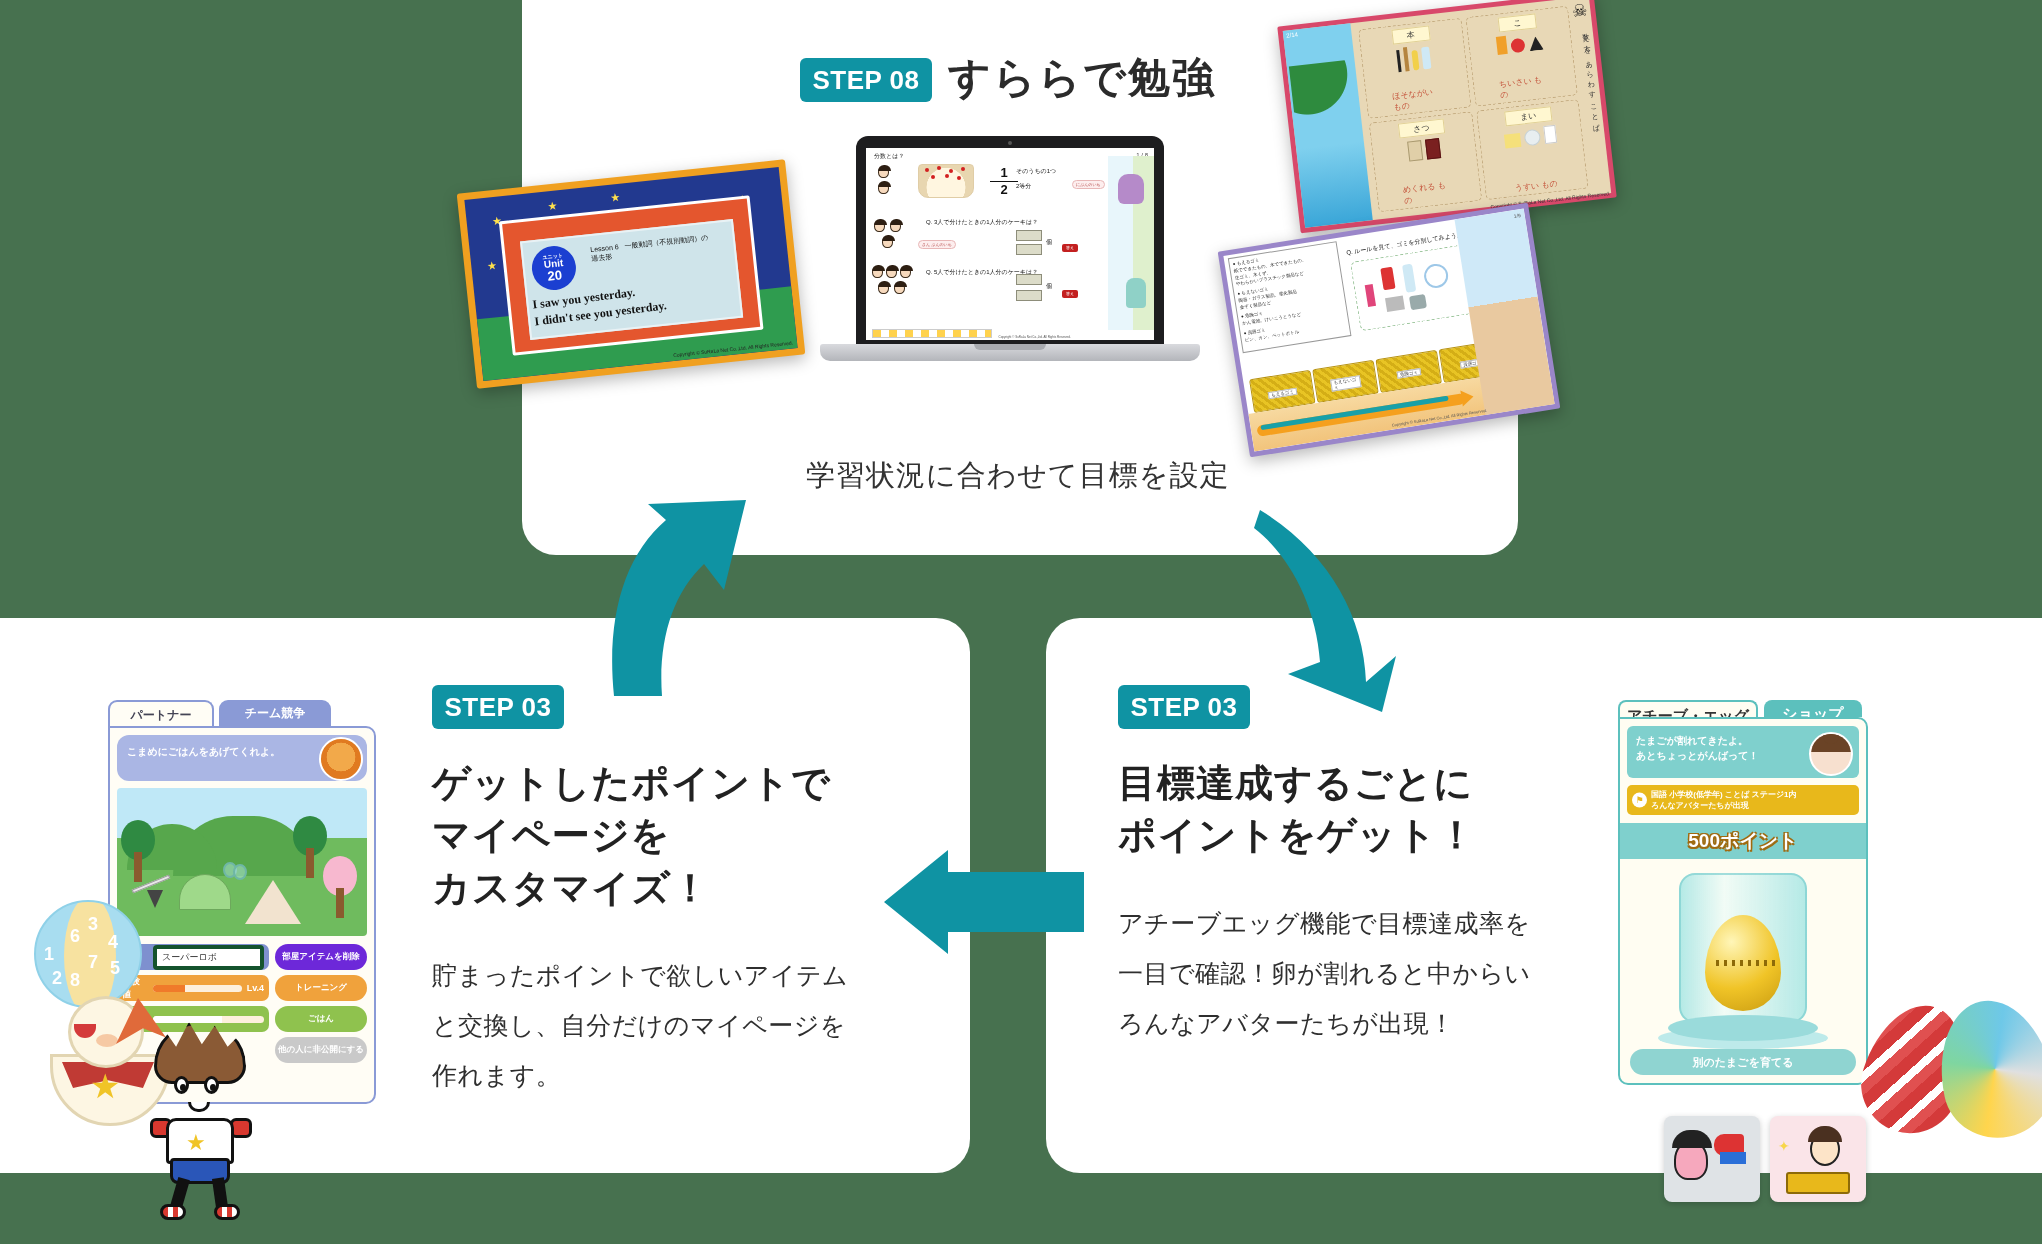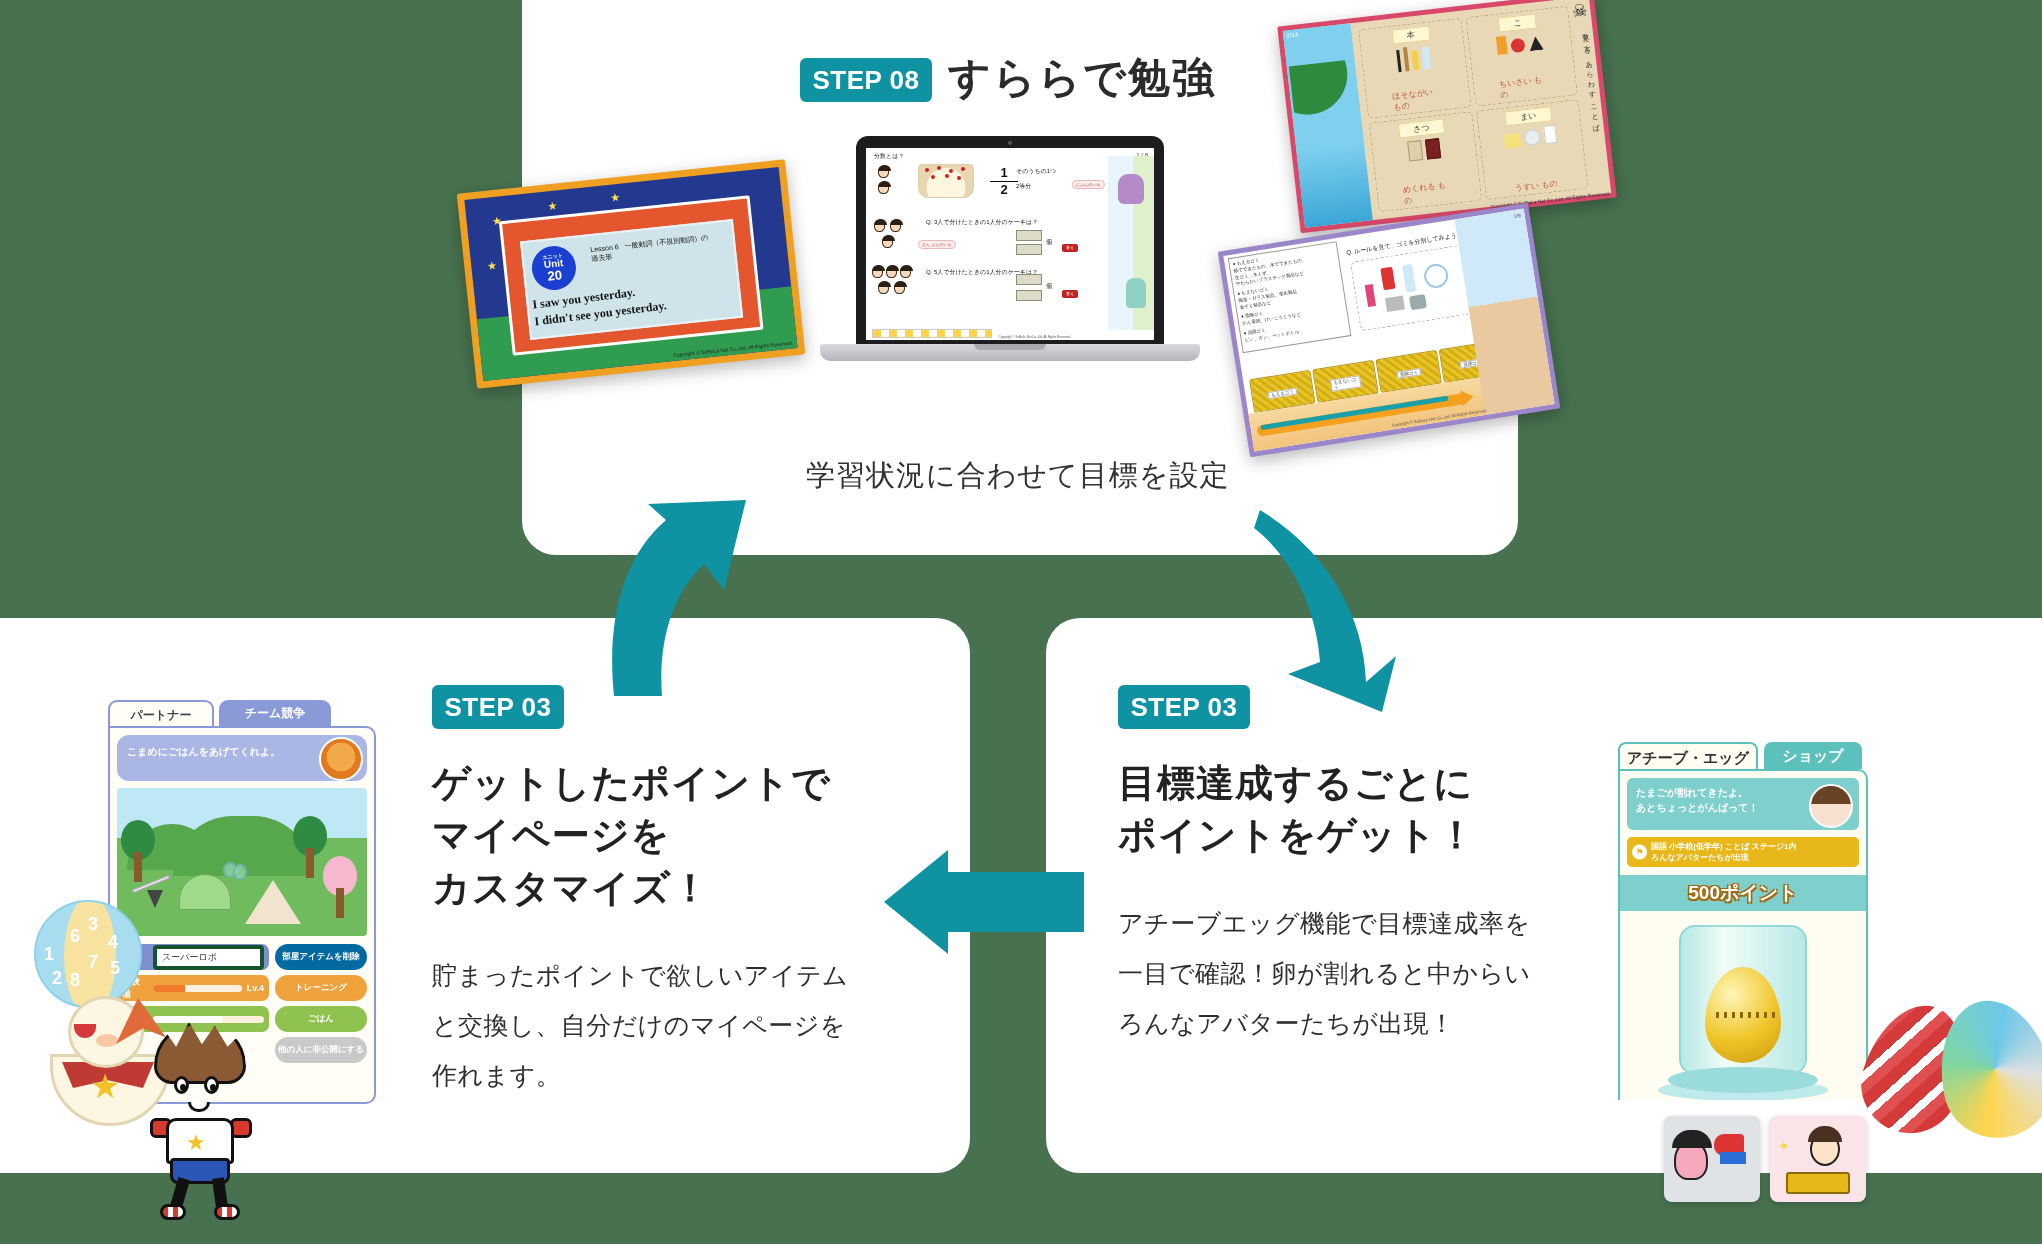--- a/index.html
+++ b/index.html
@@ -174,22 +174,22 @@
   #trash-arrow2 { position:absolute; left: 10px; bottom: 20px; width: 190px; height: 5px;
                   background:#19a0a8; border-radius: 4px; }
   #trash-right { position:absolute; right:0; top:0; width: 70px; height:100%;
                  background: linear-gradient(#cfe9f8 0 45%, #e9c9a0 45%); }
   #trash-pg { position:absolute; right: 4px; top: 3px; font-size: 5px; color:#555; }
   #trash-copy { position:absolute; left: 46%; bottom: 2px; font-size: 4px; color:#555; }
 
   
   #egg-card { left: 1618px; top: 700px; width: 250px; height: 400px; }
   .egg-tabs { display:flex; gap: 6px; }
-  .egg-tab { height: 27px; line-height: 28px; font-size: 15px; text-align:center; font-weight:bold;
-             border-radius: 8px 8px 0 0; margin-top: 42px; }
+  .egg-tab { height: 17px; line-height: 28px; font-size: 15px; text-align:center; font-weight:bold;
+             border-radius: 8px 8px 0 0; }
   .egg-tab.active { background:#fffdf2; border:2px solid #5cc0bd; border-bottom:none; color:#333;
                     width: 140px; }
   .egg-tab.inactive { background:#5cc0bd; color:#fff; width: 98px; }
   #egg-body { border:2px solid #5cc0bd; background:#fffdf2; border-radius: 0 10px 10px 10px;
               height: 368px; overflow:hidden; position:relative; }
   #egg-msg { margin: 7px; background:#7fd0cd; border-radius:6px; padding:8px 9px; position:relative;
              min-height: 52px; }
   #egg-msg-text { font-size: 10px; color:#fff; font-weight:bold; line-height:1.45; }
   #egg-avatar { position:absolute; right: 6px; top: 6px; width: 44px; height: 44px; border-radius:50%;
                 background:#f7e0cf; border:2px solid #fff; overflow:hidden; }
@@ -282,21 +282,21 @@
   .mp-row .v { flex:1; background:#fff; border:4px solid #14532d; border-radius: 4px; font-size: 9px;
                color:#333; padding: 2px 5px; }
   .mp-row.name { background:#7e90cf; }
   .mp-row.level { background:#f0a23c; }
   .mp-row.mood  { background:#8fc24e; }
   .mp-bar { flex:1; height: 7px; border-radius: 4px; background:#fdf0dd; overflow:hidden; }
   .mp-bar i { display:block; height:100%; width: 36%; background:#f07a2a; }
   #mp-right-btns { width: 92px; display:flex; flex-direction:column; gap: 5px; }
   .mp-btn { height: 26px; border-radius: 13px; font-size: 8.5px; font-weight:bold; color:#fff;
             display:flex; align-items:center; justify-content:center; gap:4px; }
-  #mp-btn1 { background:#0369a1;text-align:center; }
+  #mp-btn1 { background:#6d28d9;text-align:center; }
   #mp-btn2 { background:#f0a23c; }
   #mp-btn3 { background:#8fc24e; }
   #mp-btn4 { background:#c9c9c9; }
 
   
   #mascot { position:absolute; left: 20px; top: 900px; width: 230px; height: 260px; }
   #ball { position:absolute; left: 14px; top: 0; width: 108px; height: 108px; border-radius:50%;
           background: #a8ddf0; overflow:hidden; border: 2px solid #8fd1e8; }
   #ball .seg { position:absolute; left: 28px; top: -6px; width: 52px; height: 120px; border-radius: 50%;
                background:#f7e2a0; }

